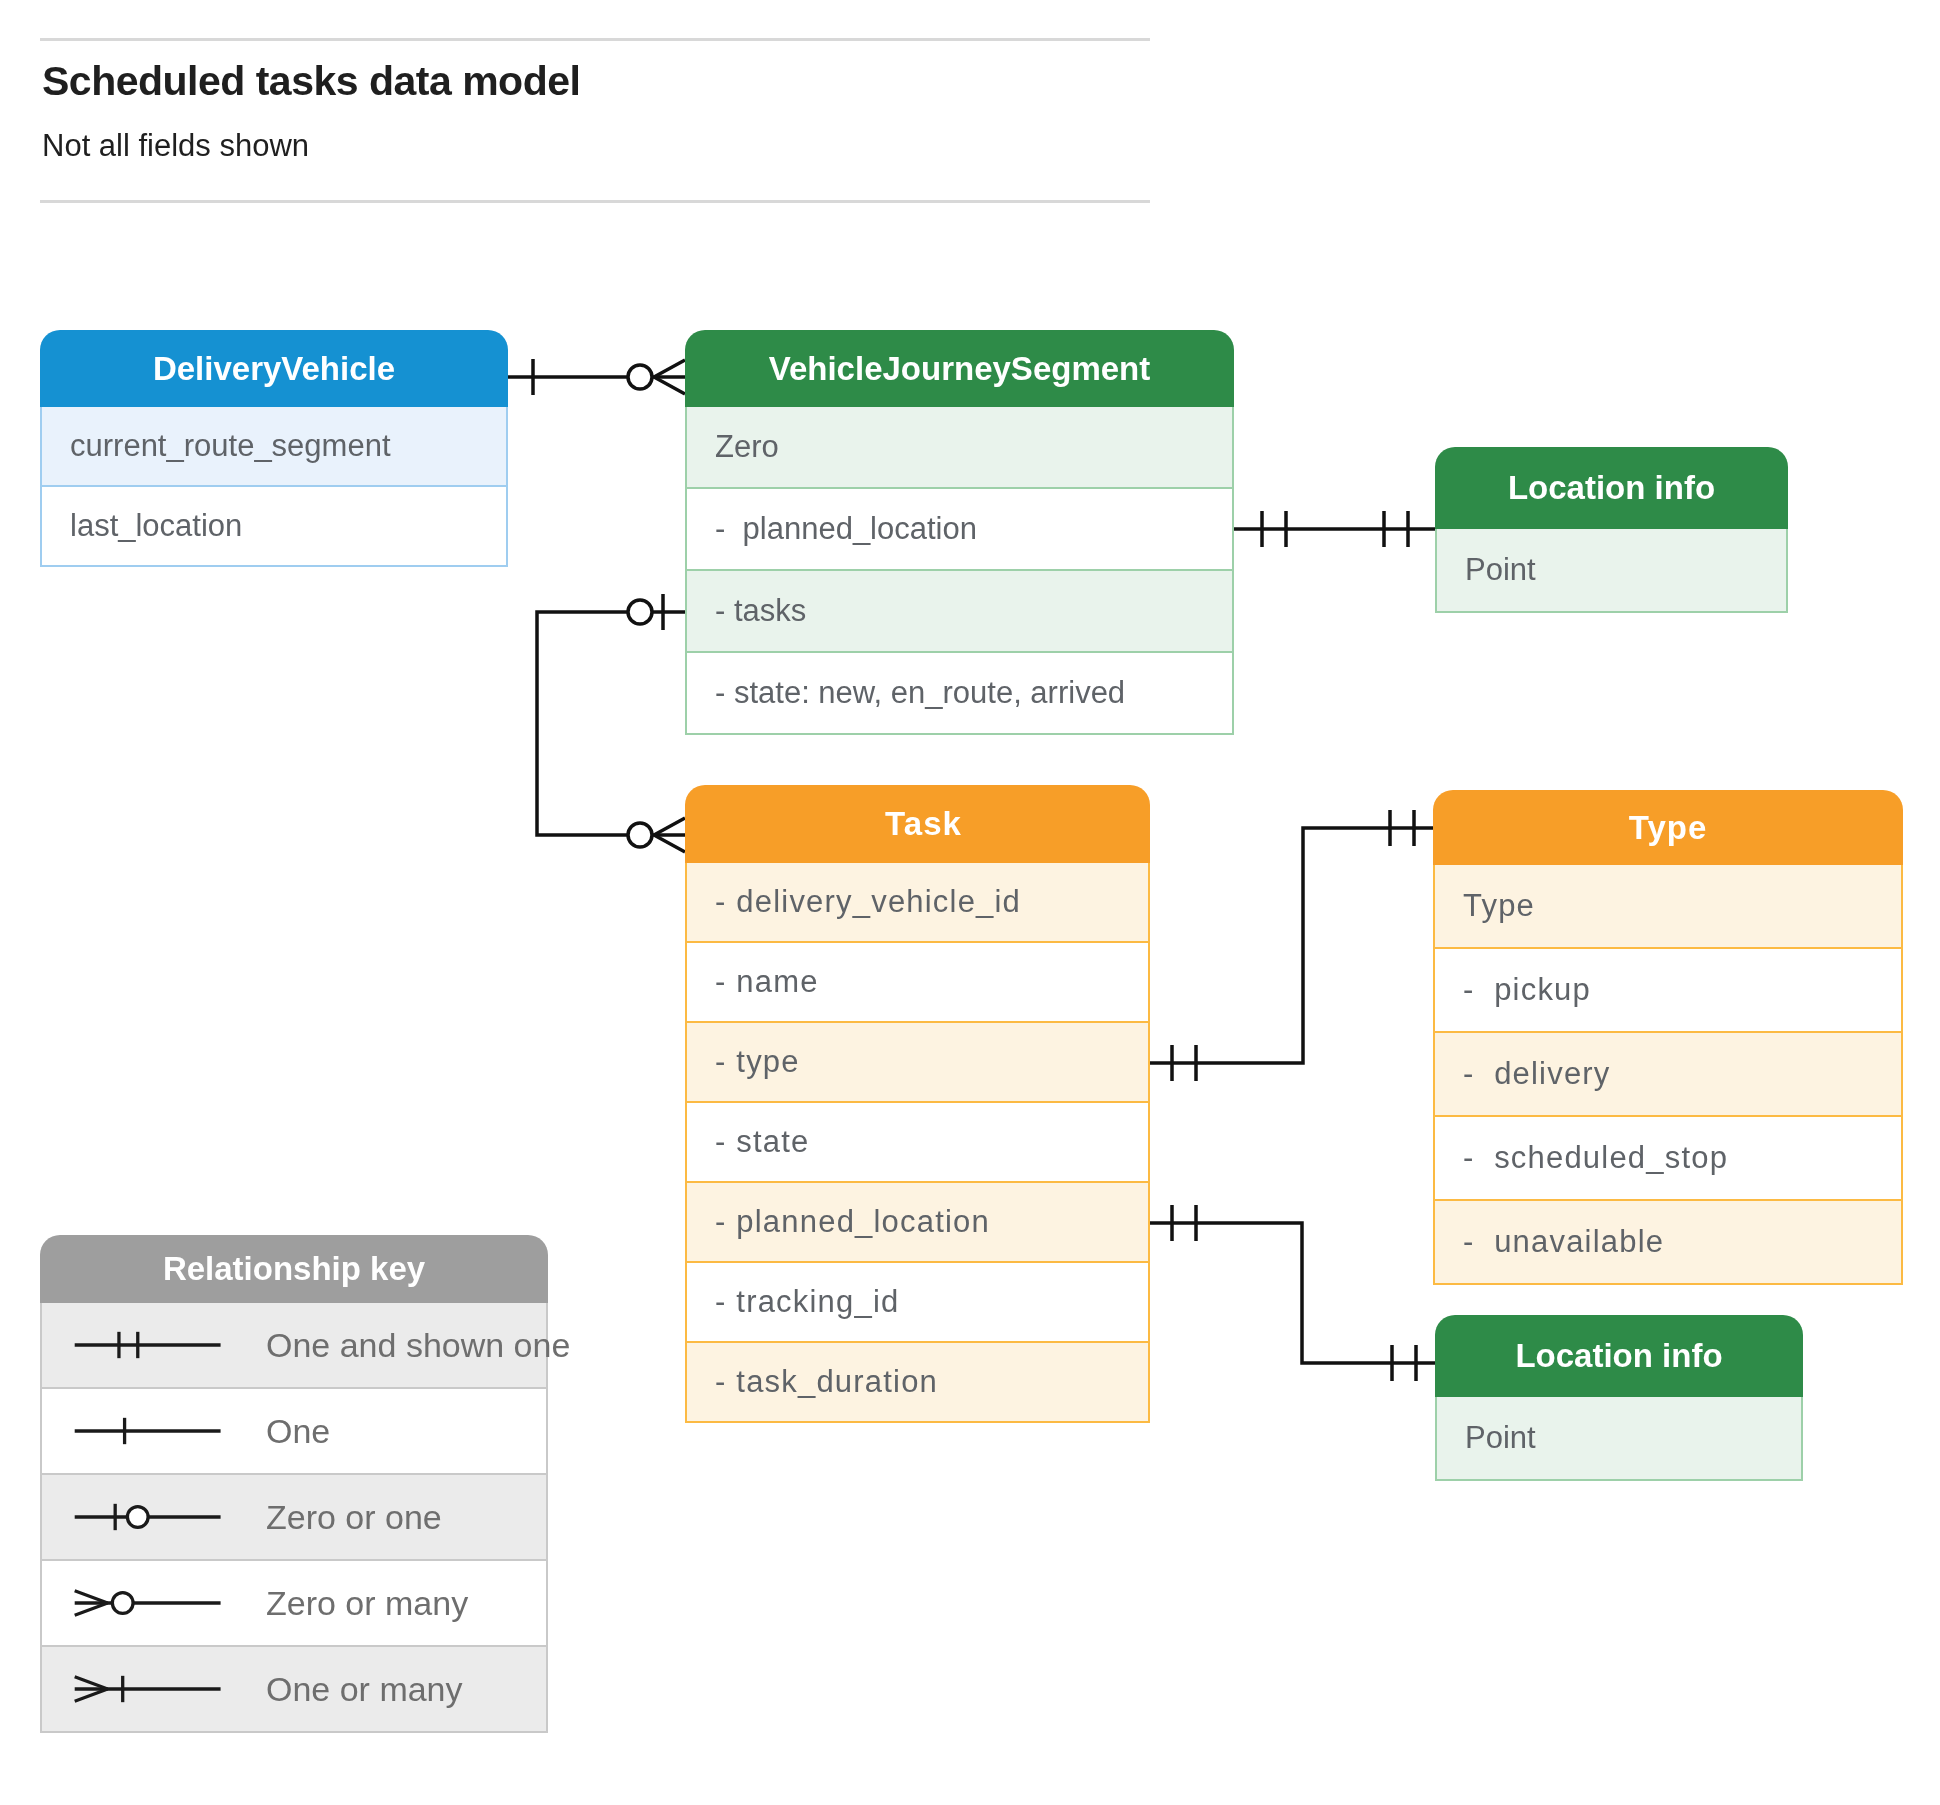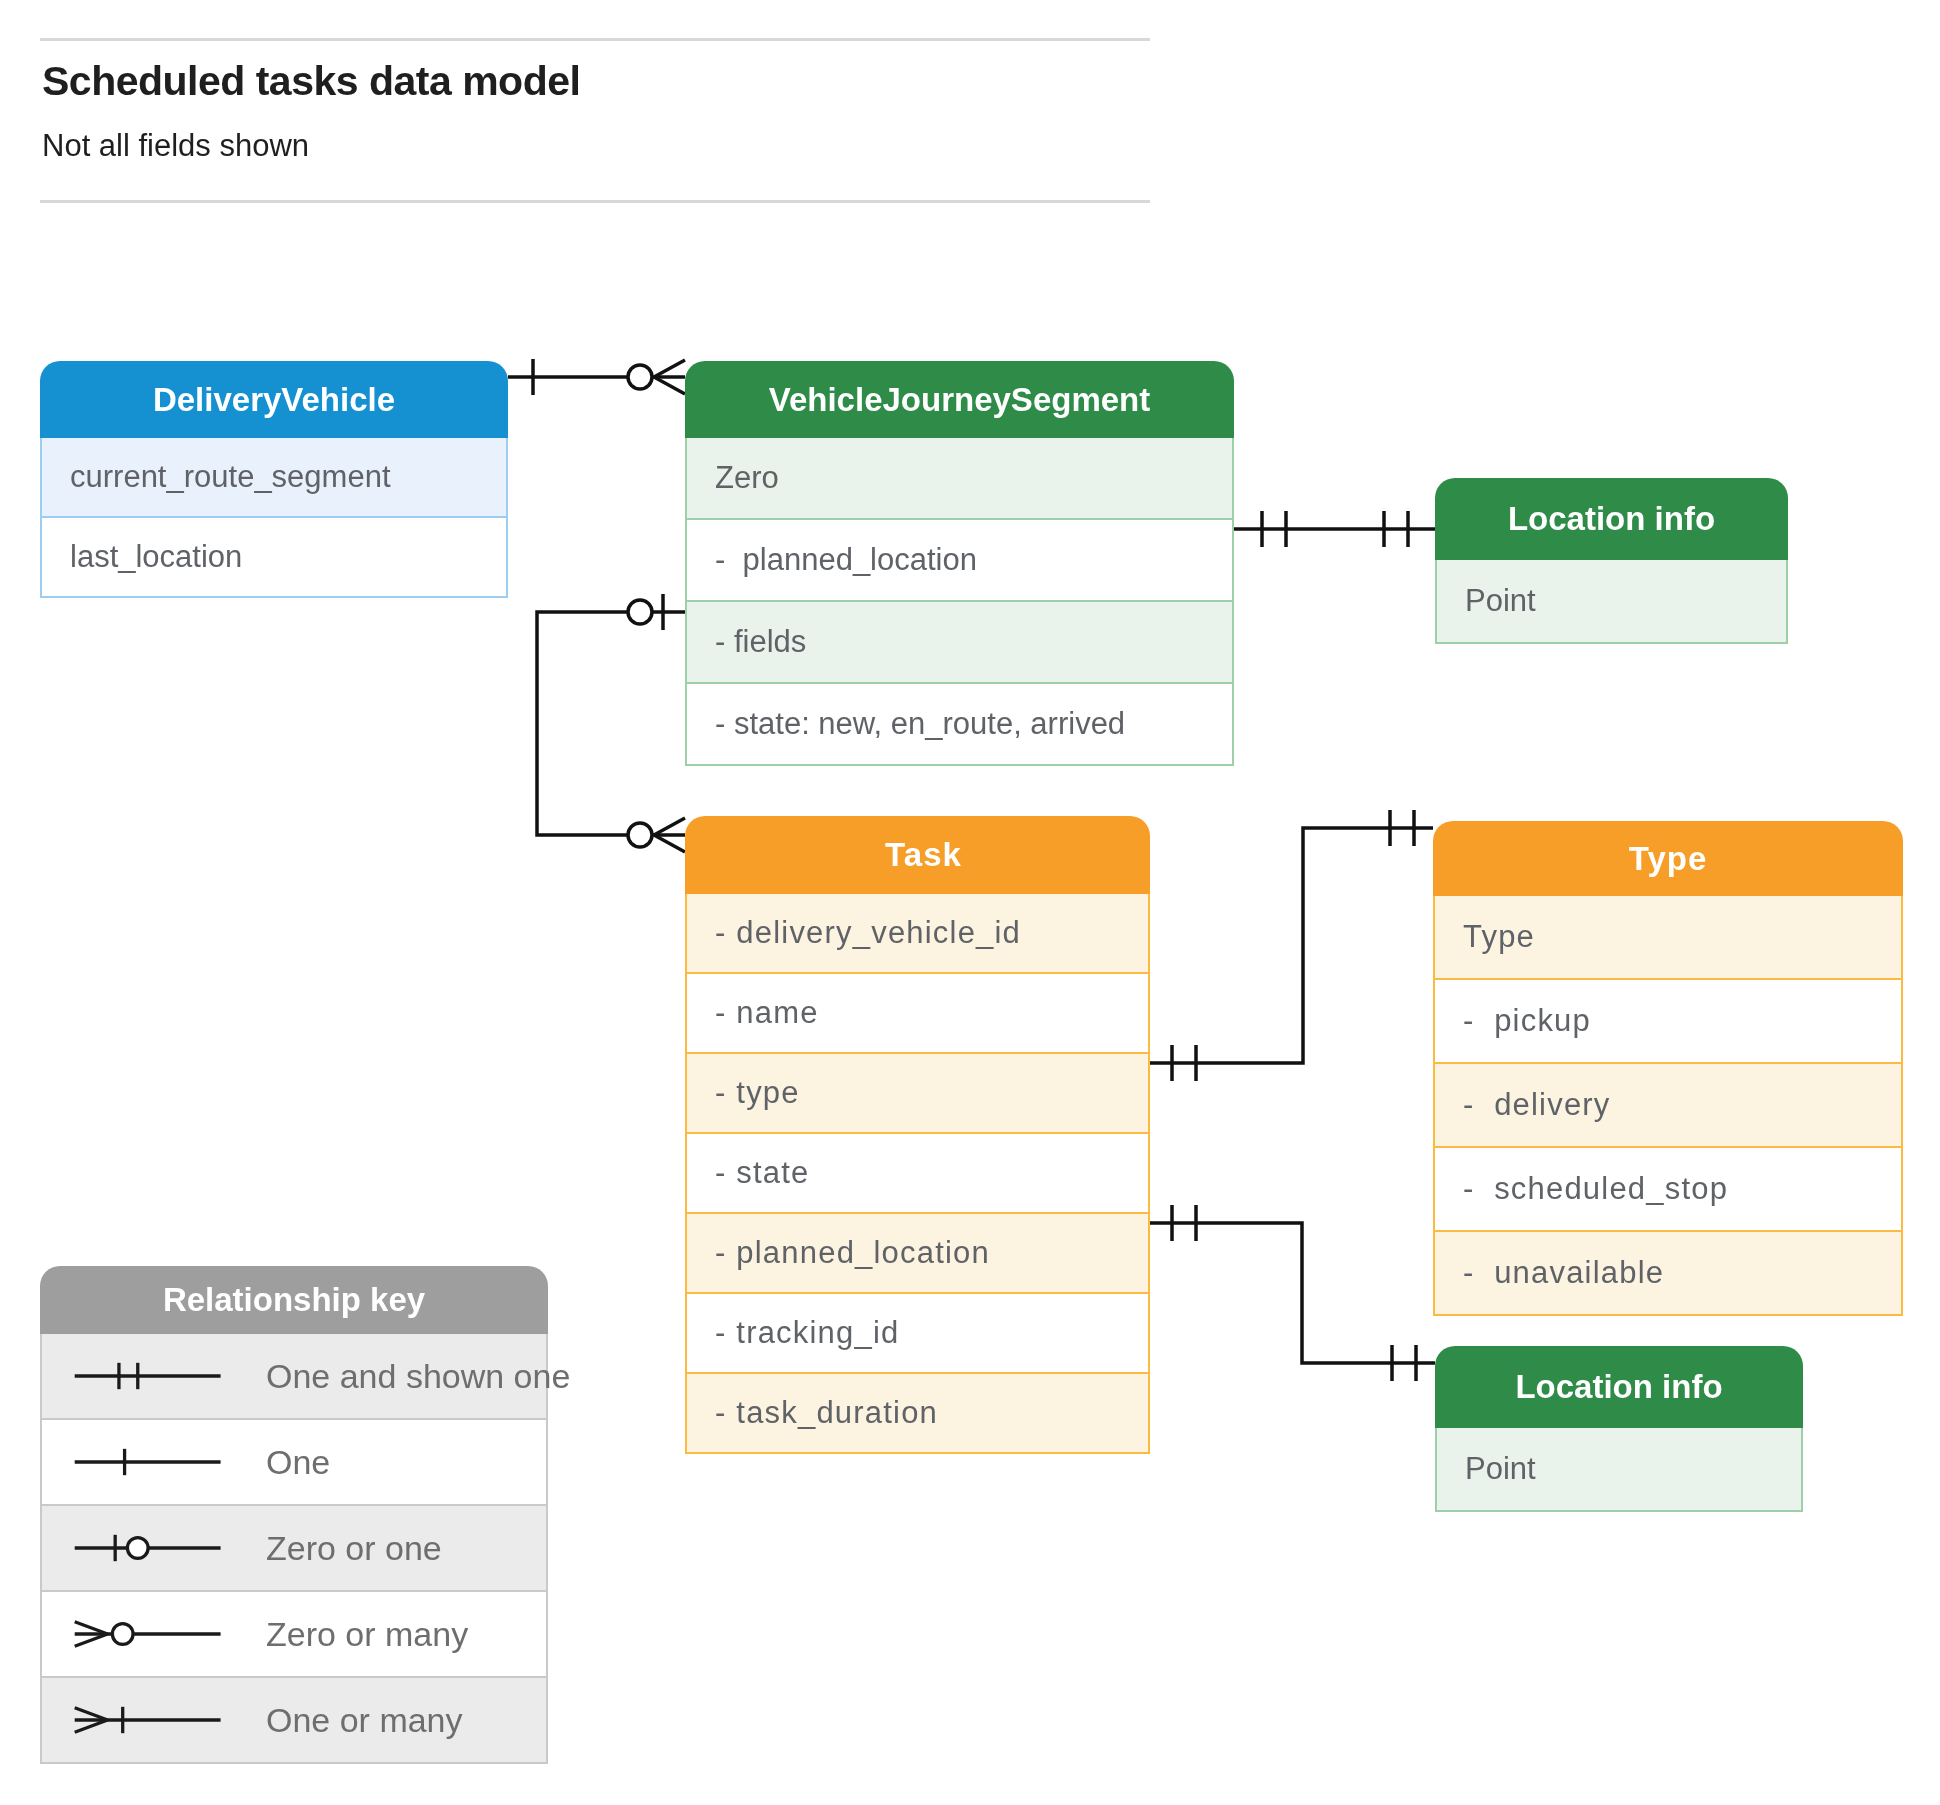--- a/index.html
+++ b/index.html
@@ -4,21 +4,21 @@
 <style>
   html,body{margin:0;padding:0;background:#ffffff;}
   .canvas{
     position:relative;width:1940px;height:1805px;background:#ffffff;overflow:hidden;
     font-family:"Liberation Sans", sans-serif;color:#5f6368;
   }
   .hrule{position:absolute;height:3px;background:#d8d8d8;}
   .title{position:absolute;left:42px;top:58px;font-size:41px;font-weight:bold;color:#1f1f1f;letter-spacing:-0.5px;}
   .subtitle{position:absolute;left:42px;top:128px;font-size:31px;color:#1f1f1f;}
 
-  .entity{position:absolute;border-radius:22px 22px 3px 3px;background:#fff;margin-top:31px;}
+  .entity{position:absolute;border-radius:22px 22px 3px 3px;background:#fff;}
   .entity .hdr{
     display:flex;align-items:center;justify-content:center;
     border-radius:20px 20px 0 0;color:#ffffff;font-weight:bold;font-size:33px;
   }
   .entity .rows{border-style:solid;border-width:0 2px 2px 2px;}
   .entity .row{
     display:flex;align-items:center;padding-left:28px;font-size:31px;color:#5f6368;
     white-space:pre;border-top:2px solid transparent;
   }
   .entity .row:first-child{border-top:none;}
@@ -109,21 +109,21 @@
       <div class="row" style="height:78px;">current_route_segment</div>
       <div class="row" style="height:78px;">last_location</div>
     </div>
   </div>
 
   <div class="entity green" style="left:685px;top:330px;width:549px;">
     <div class="hdr" style="height:77px;">VehicleJourneySegment</div>
     <div class="rows">
       <div class="row" style="height:80px;">Zero</div>
       <div class="row" style="height:80px;">-  planned_location</div>
-      <div class="row" style="height:80px;">- fields</div>
+      <div class="row" style="height:80px;">- tasks</div>
       <div class="row" style="height:80px;">- state: new, en_route, arrived</div>
     </div>
   </div>
 
   <div class="entity green" style="left:1435px;top:447px;width:353px;">
     <div class="hdr" style="height:82px;">Location info</div>
     <div class="rows">
       <div class="row" style="height:82px;">Point</div>
     </div>
   </div>

